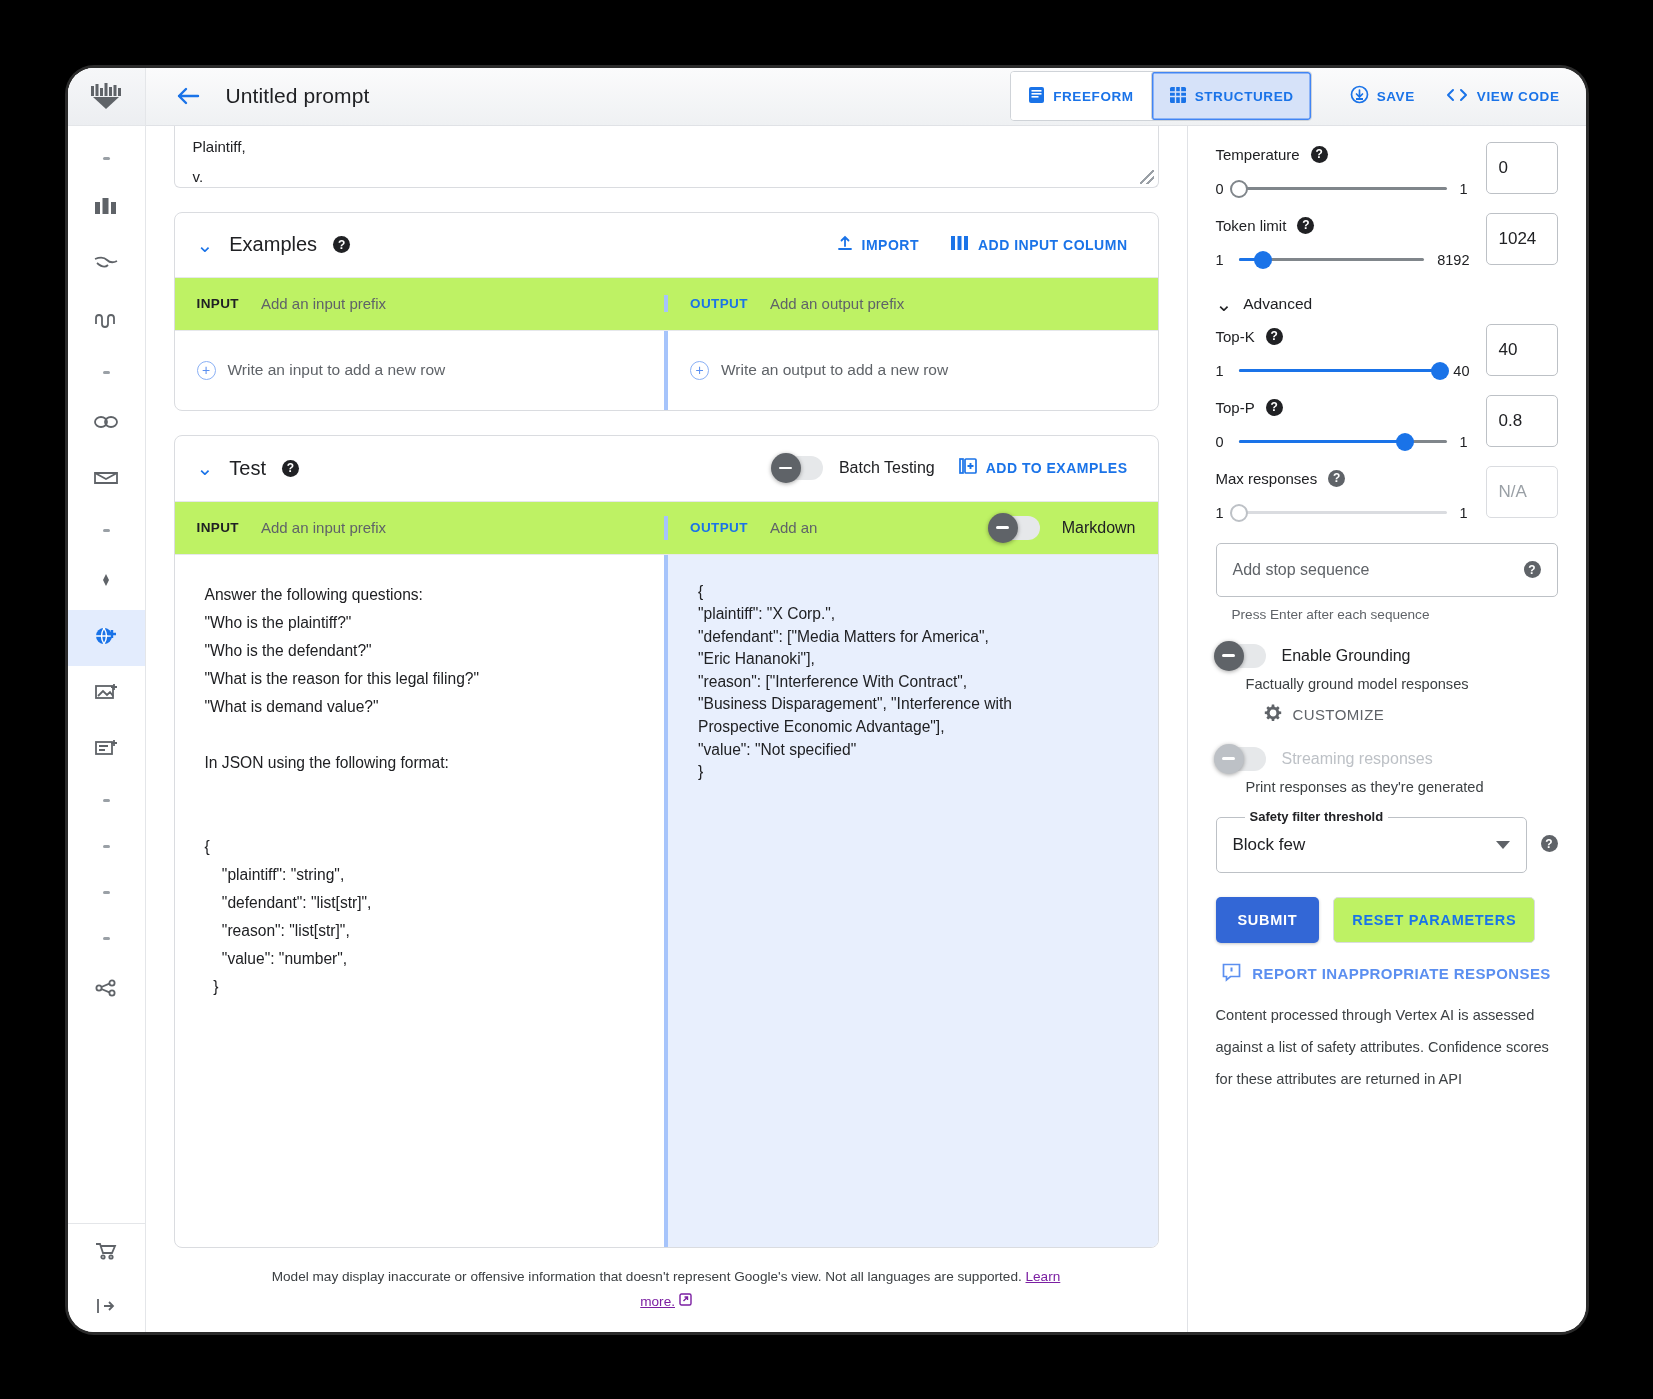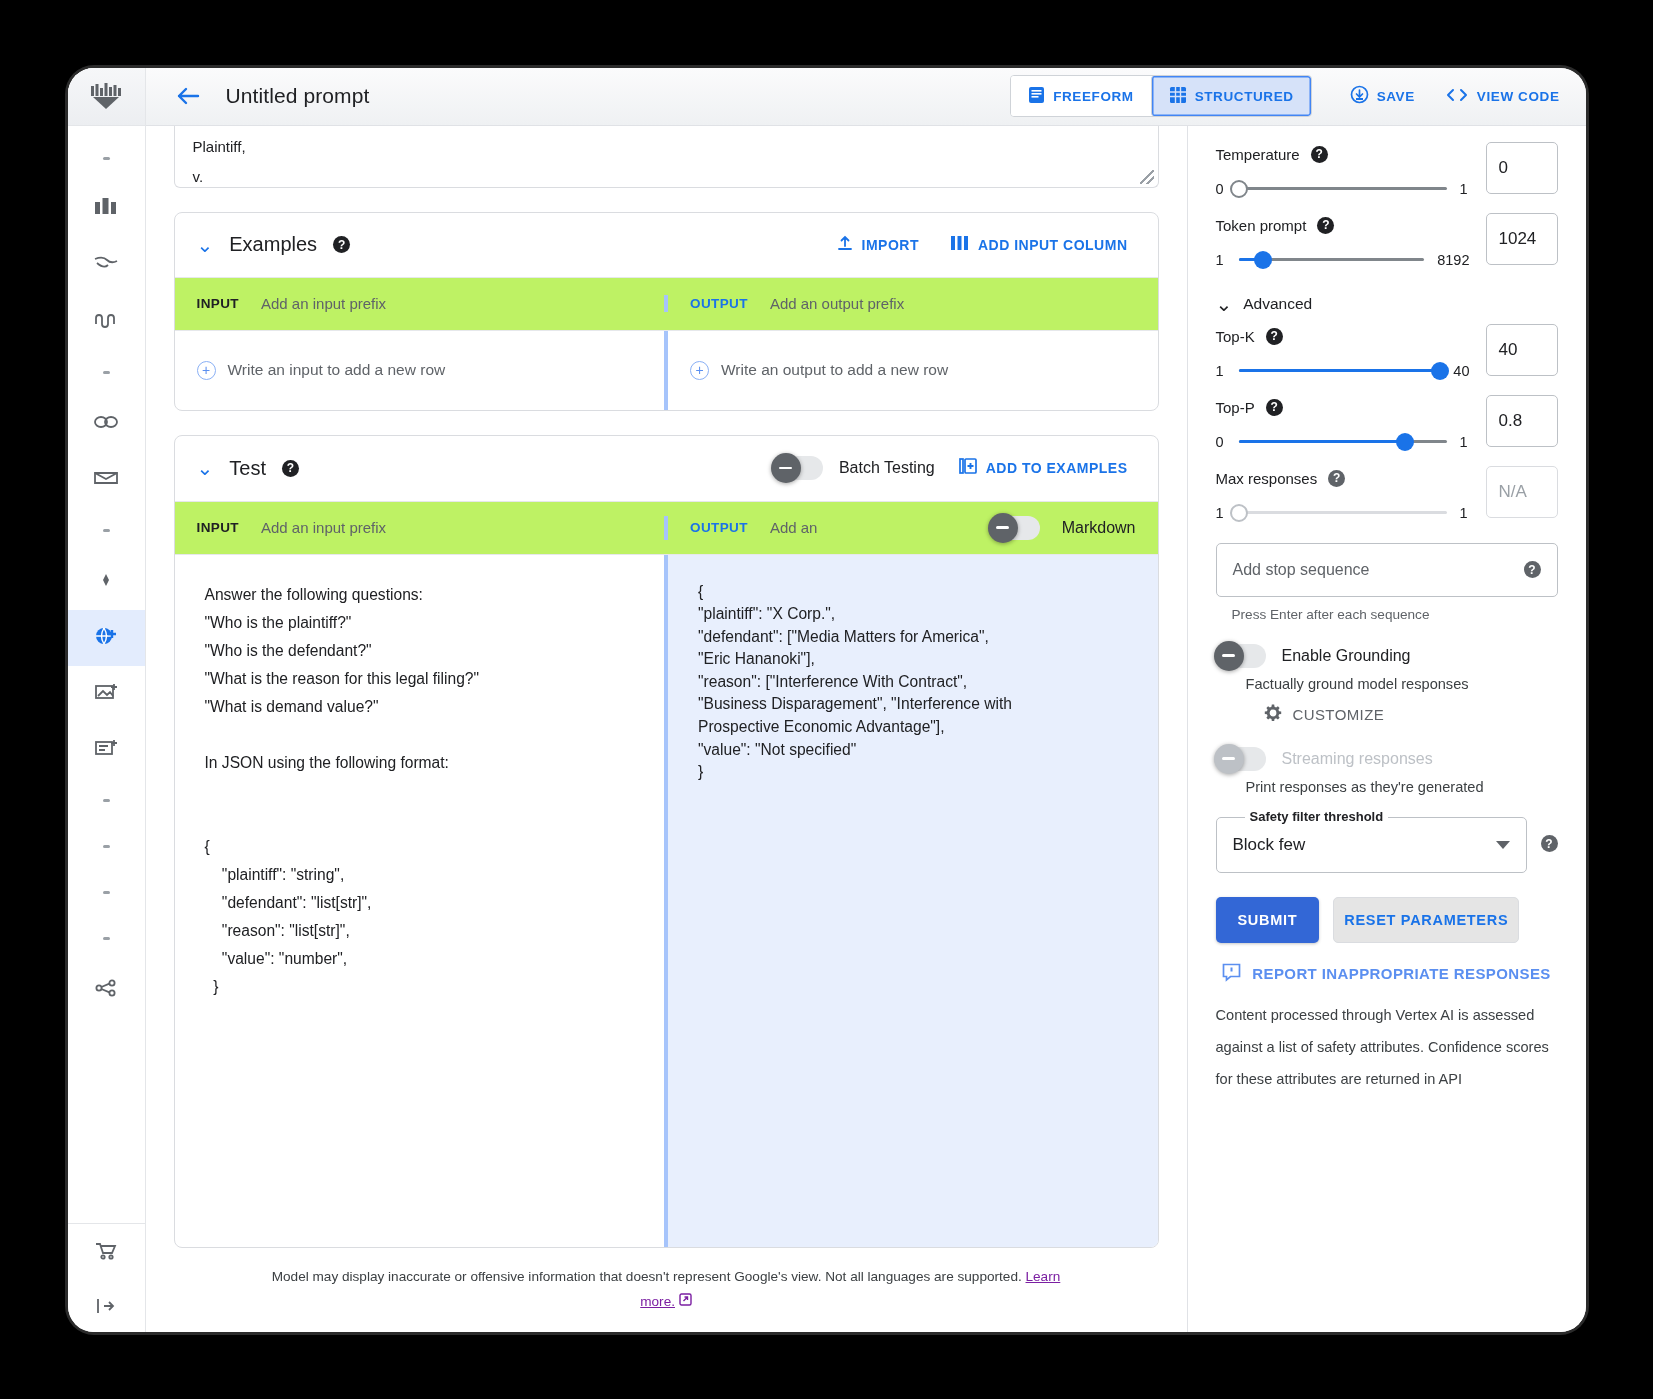--- a/index.html
+++ b/index.html
@@ -66,21 +66,21 @@
     border-bottom: 1px solid #e0e2e6;
     flex: 0 0 58px;
   }
   .back-arrow { color:#1a73e8; font-size: 26px; line-height: 1; padding: 4px 10px; cursor: pointer; display:flex;}
   .ptitle {
     font-size: 21px; color: #202124; margin-left: 14px;
     letter-spacing: .1px;
   }
   .topbar-spacer { flex: 1; }
   .segmented {
-    display: flex; height: 42px;
+    display: flex; height: 50px;
     border: 1px solid #cfd3d8; border-radius: 4px;
     overflow: hidden; background: #fff;
   }
   .seg {
     display: flex; align-items: center; gap: 8px;
     padding: 0 17px;
     font-size: 13.5px; font-weight: bold; letter-spacing: .6px;
     color: #1a73e8; cursor: pointer; background: #fff;
   }
   .seg + .seg { border-left: 1px solid #cfd3d8; }
@@ -267,22 +267,22 @@
   .caret { width:0;height:0;border-left:7px solid transparent;border-right:7px solid transparent;border-top:8px solid #5f6368;}
 
   .btn-row { display:flex; align-items:center; gap: 14px; margin-top: 24px; }
   .btn-primary {
     background:#3367d6; color:#fff; border:none; border-radius:5px;
     height: 46px; padding: 0 22px; font-size: 14.5px; font-weight:bold; letter-spacing:.7px;
     cursor:pointer; font-family:"Liberation Sans",sans-serif;
     box-shadow: 0 1px 3px rgba(60,64,67,.3);
   }
   .btn-outline {
-    background:#e5e5e5; color:#1a73e8; border:1px solid #dadce0; border-radius:5px;
-    height: 46px; padding: 0 10px; font-size: 14.5px; font-weight:bold; letter-spacing:.7px;
+    background:#bef264; color:#1a73e8; border:1px solid #dadce0; border-radius:5px;
+    height: 46px; padding: 0 18px; font-size: 14.5px; font-weight:bold; letter-spacing:.7px;
     cursor:pointer; font-family:"Liberation Sans",sans-serif;text-align:right;
   }
   .report {
     display:flex; align-items:center; justify-content:center; gap:11px;
     color:#5b8ff0; font-size: 15px; font-weight:bold; letter-spacing:.4px;
     margin-top: 20px; cursor:pointer;
   }
   .vertex-note { font-size: 14.6px; color:#3c4043; line-height: 32px; margin-top: 14px; }
 </style>
 </head>
@@ -648,21 +648,21 @@
               </div>
               <span class="end">1</span>
             </div>
           </div>
           <div class="num-box">0</div>
         </div>
 
         <div class="param-block" style="margin-top:16px;">
           <div class="left">
             <div class="p-label">
-              <span>Token prompt</span>
+              <span>Token limit</span>
               <span class="help">?</span>
             </div>
             <div class="slider-row">
               <span class="end">1</span>
               <div class="track">
                 <div class="fill" style="width:13%"></div>
                 <div class="hk filled" style="left:13%"></div>
               </div>
               <span class="end">8192</span>
             </div>

